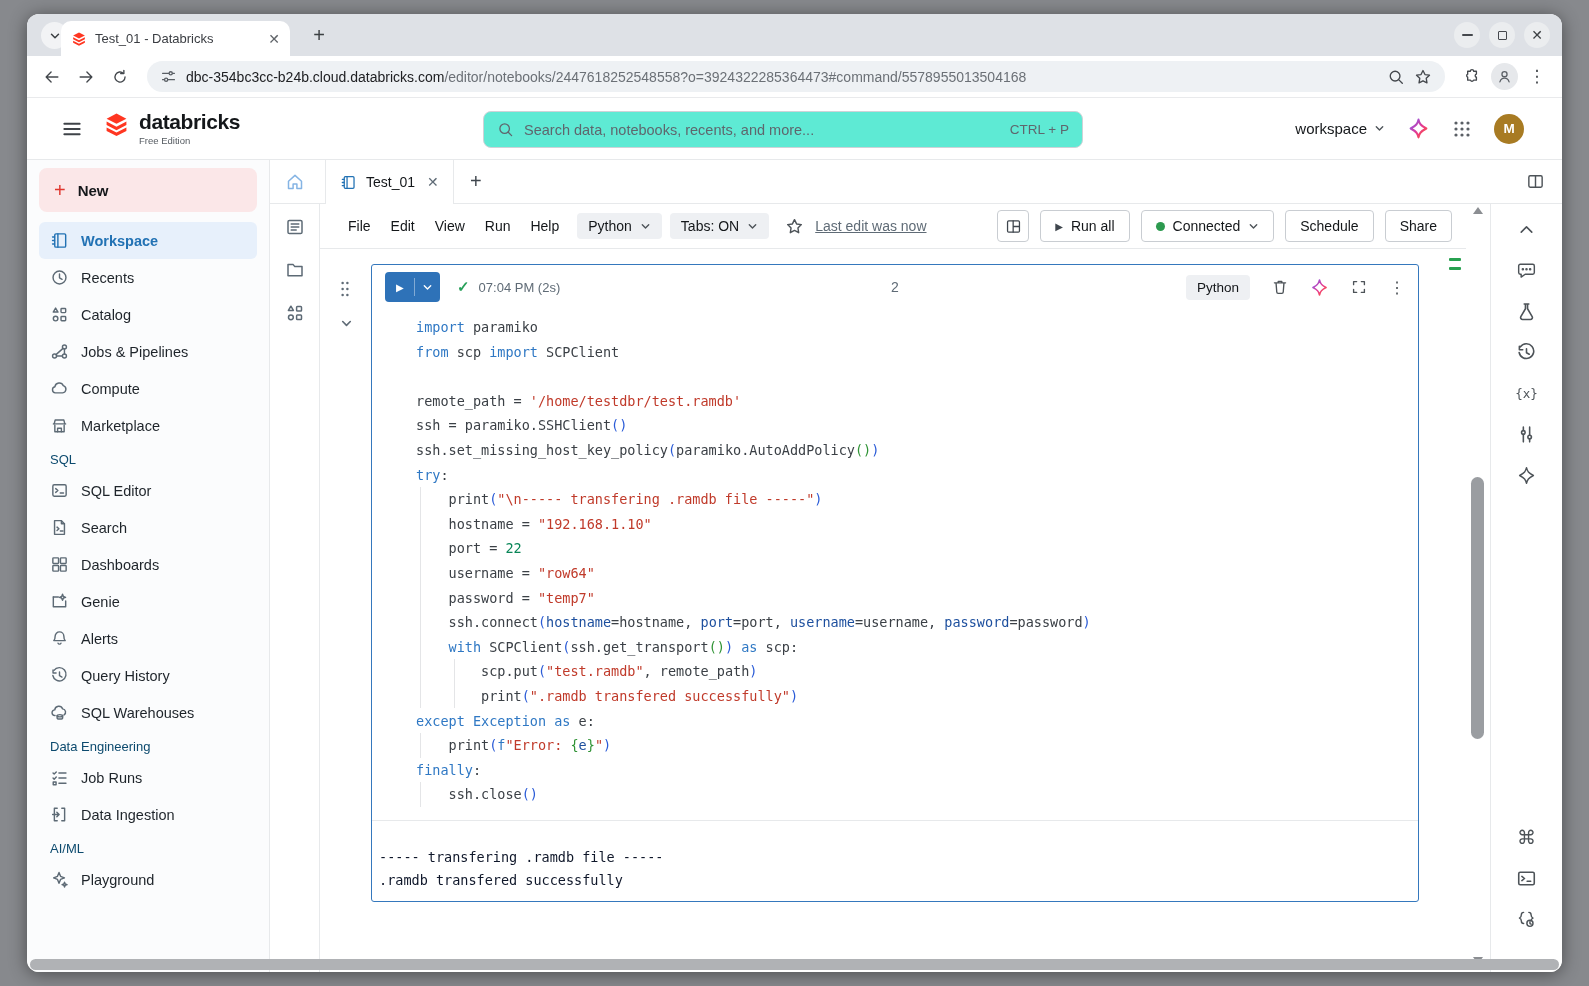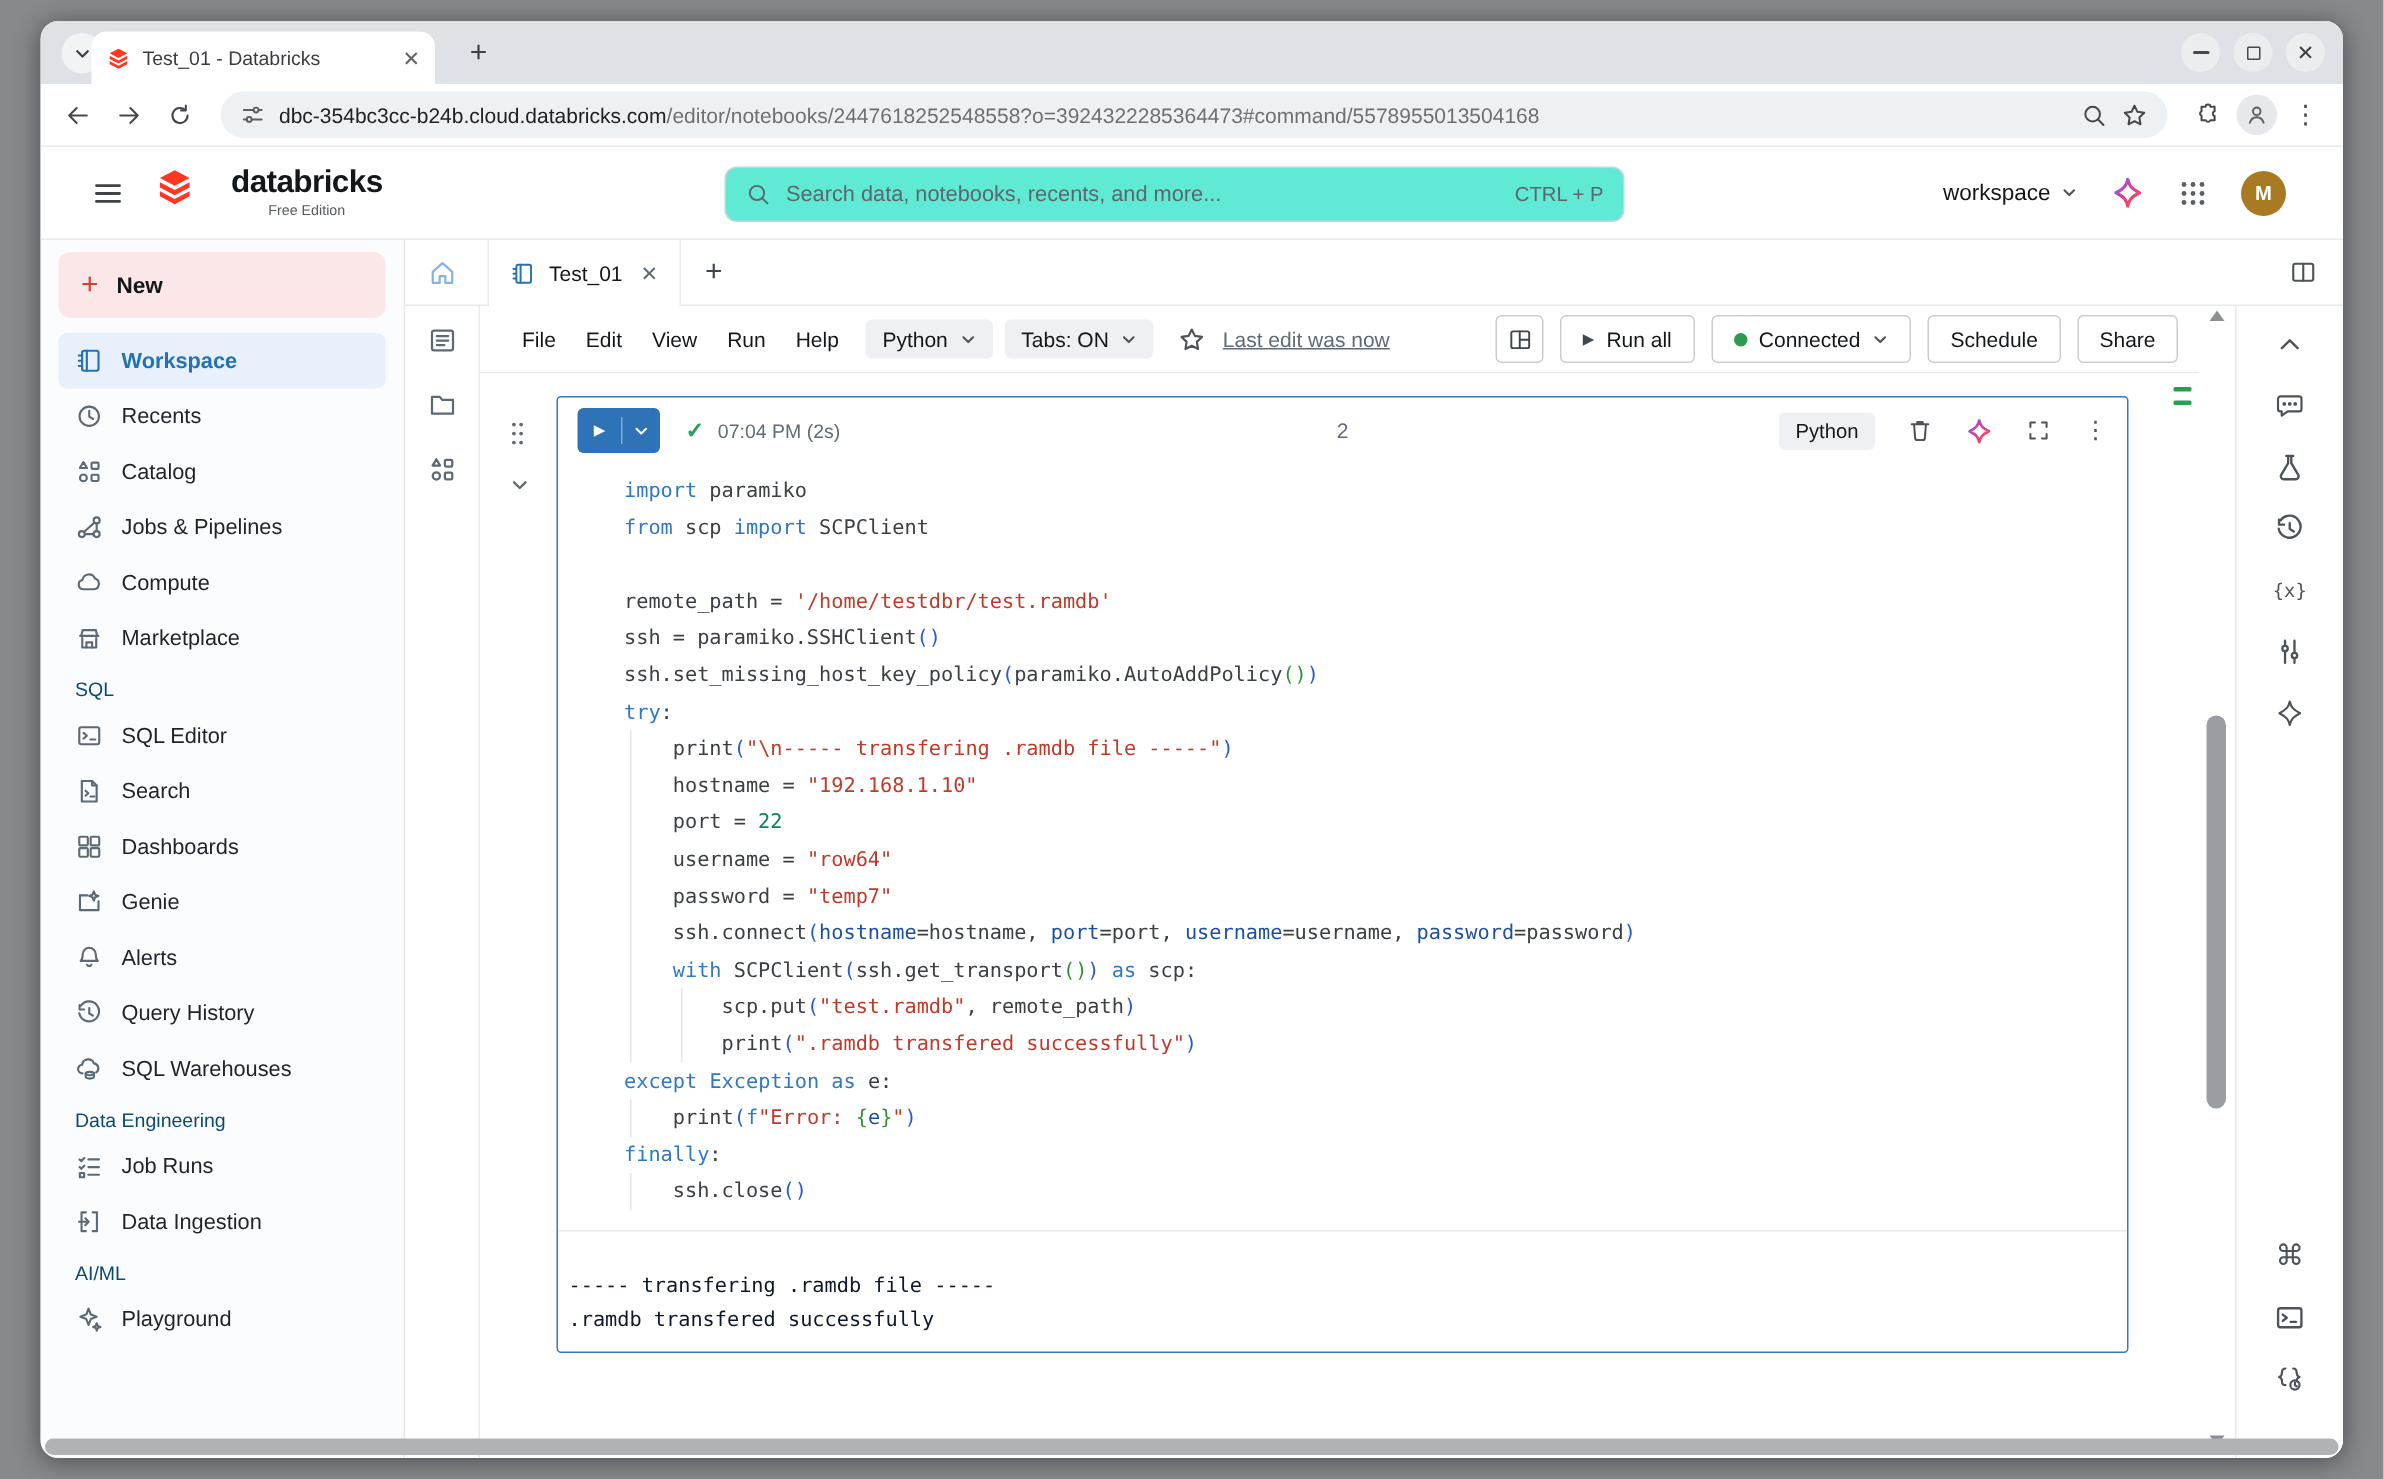--- a/index.html
+++ b/index.html
@@ -34,24 +34,24 @@
   .url{font-size:14px;white-space:nowrap;overflow:hidden;text-overflow:ellipsis;color:#202124}
   .url .path{color:#6b7076}
   .url-spacer{flex:1}
   .avatar-b{width:27px;height:27px;border-radius:50%;background:#e6e8eb;display:flex;align-items:center;justify-content:center;color:#5a5f65}
   .avatar-b .icon{width:17px;height:17px}
   .kebab{font-size:17px;color:#44484d;letter-spacing:0}
 
   
   .dbheader{height:62px;background:#fff;border-bottom:1px solid #e7e9eb;position:relative;display:flex;align-items:center;padding:0 22px}
   .burger{width:22px;height:22px;color:#3f4348;margin-left:12px}
-  .dblogo{display:flex;align-items:flex-start;gap:24px;margin-left:20px}
+  .dblogo{display:flex;align-items:flex-start;gap:9px;margin-left:20px}
   .dblogo .icon{width:27px;height:27px}
   .wordmark{font-size:21px;font-weight:bold;color:#14171a;letter-spacing:-.4px;line-height:1.05}
-  .freeed{font-size:9.5px;color:#555b61;text-align:center;margin-top:1px}
+  .freeed{font-size:9.5px;color:#555b61;text-align:left;margin-top:1px}
   .searchbar{position:absolute;left:456px;top:13px;width:600px;height:37px;border:1px solid #ced2d7;border-radius:8px;display:flex;align-items:center;padding:0 13px;gap:10px;background:#5eead4}
   .searchbar .icon{width:17px;height:17px;color:#5f666d}
   .search-ph{font-size:14.5px;color:#5f666d}
   .search-sc{margin-left:auto;font-size:13.5px;color:#5f666d}
   .hdr-right{position:absolute;right:38px;top:0;height:100%;display:flex;align-items:center;gap:22px}
   .wslabel{font-size:15px;color:#14171a;display:flex;gap:7px;align-items:center}
   .chev{width:11px;height:11px;color:#4d5358}
   .spark{width:23px;height:23px}
   .spark svg{width:100%;height:100%;fill:none;stroke:url(#sparkGrad);stroke-width:2;stroke-linejoin:round}
   .grid9{width:20px;height:20px;color:#5a5f65}

